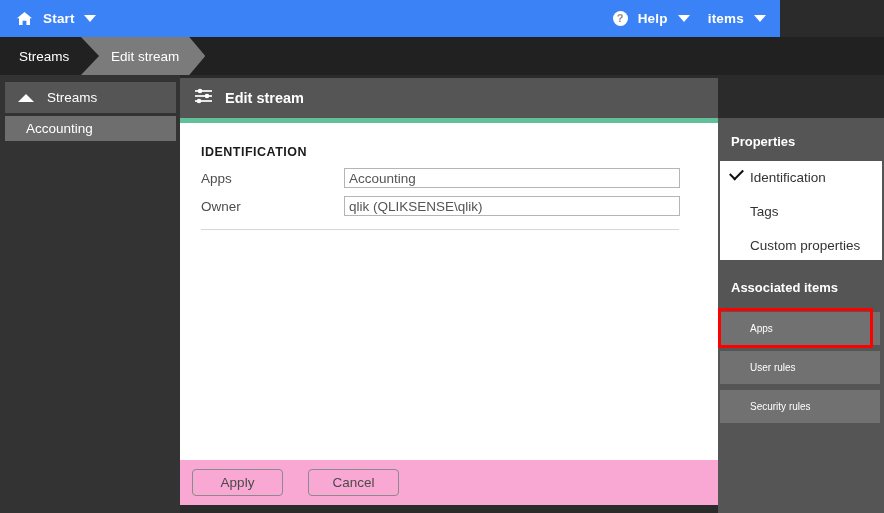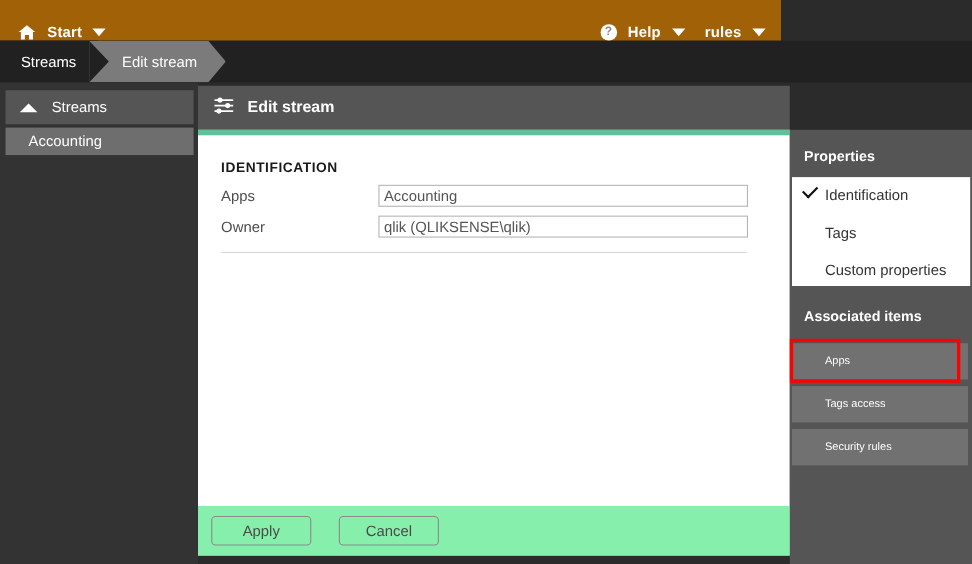--- a/index.html
+++ b/index.html
@@ -6,22 +6,22 @@
   html, body {
     width: 884px; height: 513px;
     font-family: "Liberation Sans", sans-serif;
     background: #2b2b2b;
     overflow: hidden;
   }
   #app { position: relative; width: 884px; height: 513px; background: #2b2b2b; }
 
   
   .topbar {
-    position: absolute; left: 0; top: 0; width: 710px; height: 37px;
-    background: #a16207; display: flex; align-items: flex-end;
+    position: absolute; left: 0; top: 0; width: 780px; height: 37px;
+    background: #3b82f6; display: flex; align-items: center;
   }
   .topbar-left { display: flex; align-items: center; padding-left: 16px; gap: 9px; }
   .topbar-right { margin-left: auto; display: flex; align-items: center; padding-right: 14px; gap: 18px; }
   .tb-group { display: flex; align-items: center; gap: 10px; cursor: pointer; }
   .tb-label {
     color: #ffffff; font-size: 13.5px; font-weight: bold;
     letter-spacing: .2px;
   }
   .caret {
     width: 0; height: 0; border-left: 6px solid transparent;
@@ -101,21 +101,21 @@
   }
   .row-name  { top: 49px; }
   .row-owner { top: 77px; }
   .divider {
     position: absolute; left: 21px; top: 111px; width: 478px; height: 1px; background: #d6d6d6;
   }
 
   
   .footer {
     position: absolute; left: 180px; top: 460px; width: 538px; height: 45px;
-    background: #86efac; display: flex; align-items: center; padding-left: 12px; gap: 25px;
+    background: #f9a8d4; display: flex; align-items: center; padding-left: 12px; gap: 25px;
   }
   .btn {
     width: 91px; height: 27px; border: 1px solid #8a8a8a; border-radius: 4px;
     background: transparent; color: #4a4a4a; font-size: 13.5px;
     font-family: "Liberation Sans", sans-serif; cursor: pointer;
   }
 
   
   .rpanel { position: absolute; left: 718px; top: 118px; width: 166px; height: 395px; background: #555555; }
   .rp-title {
@@ -168,21 +168,21 @@
       </div>
       <span class="caret"></span>
     </div>
     <div class="topbar-right">
       <div class="tb-group">
         <span class="help-icon">?</span>
         <span class="tb-label">Help</span>
         <span class="caret"></span>
       </div>
       <div class="tb-group">
-        <span class="tb-label">rules</span>
+        <span class="tb-label">items</span>
         <span class="caret"></span>
       </div>
     </div>
   </div>
 
   <div class="crumbbar">
     <div class="crumb crumb-1">
       <span>Streams</span>
     </div>
     <div class="crumb-arrow-dark"></div>
@@ -255,21 +255,21 @@
         <span>Tags</span>
       </div>
     </div>
 
     <div class="rp-title rp-title-assoc">Associated items</div>
 
     <div class="rp-item rp-item-apps">
       <span>Apps</span>
     </div>
     <div class="rp-item rp-item-user">
-      <span>Tags access</span>
+      <span>User rules</span>
     </div>
     <div class="rp-item rp-item-sec">
       <span>Security rules</span>
     </div>
 
     <div class="hl-box"></div>
   </div>
 
 </div>
 

